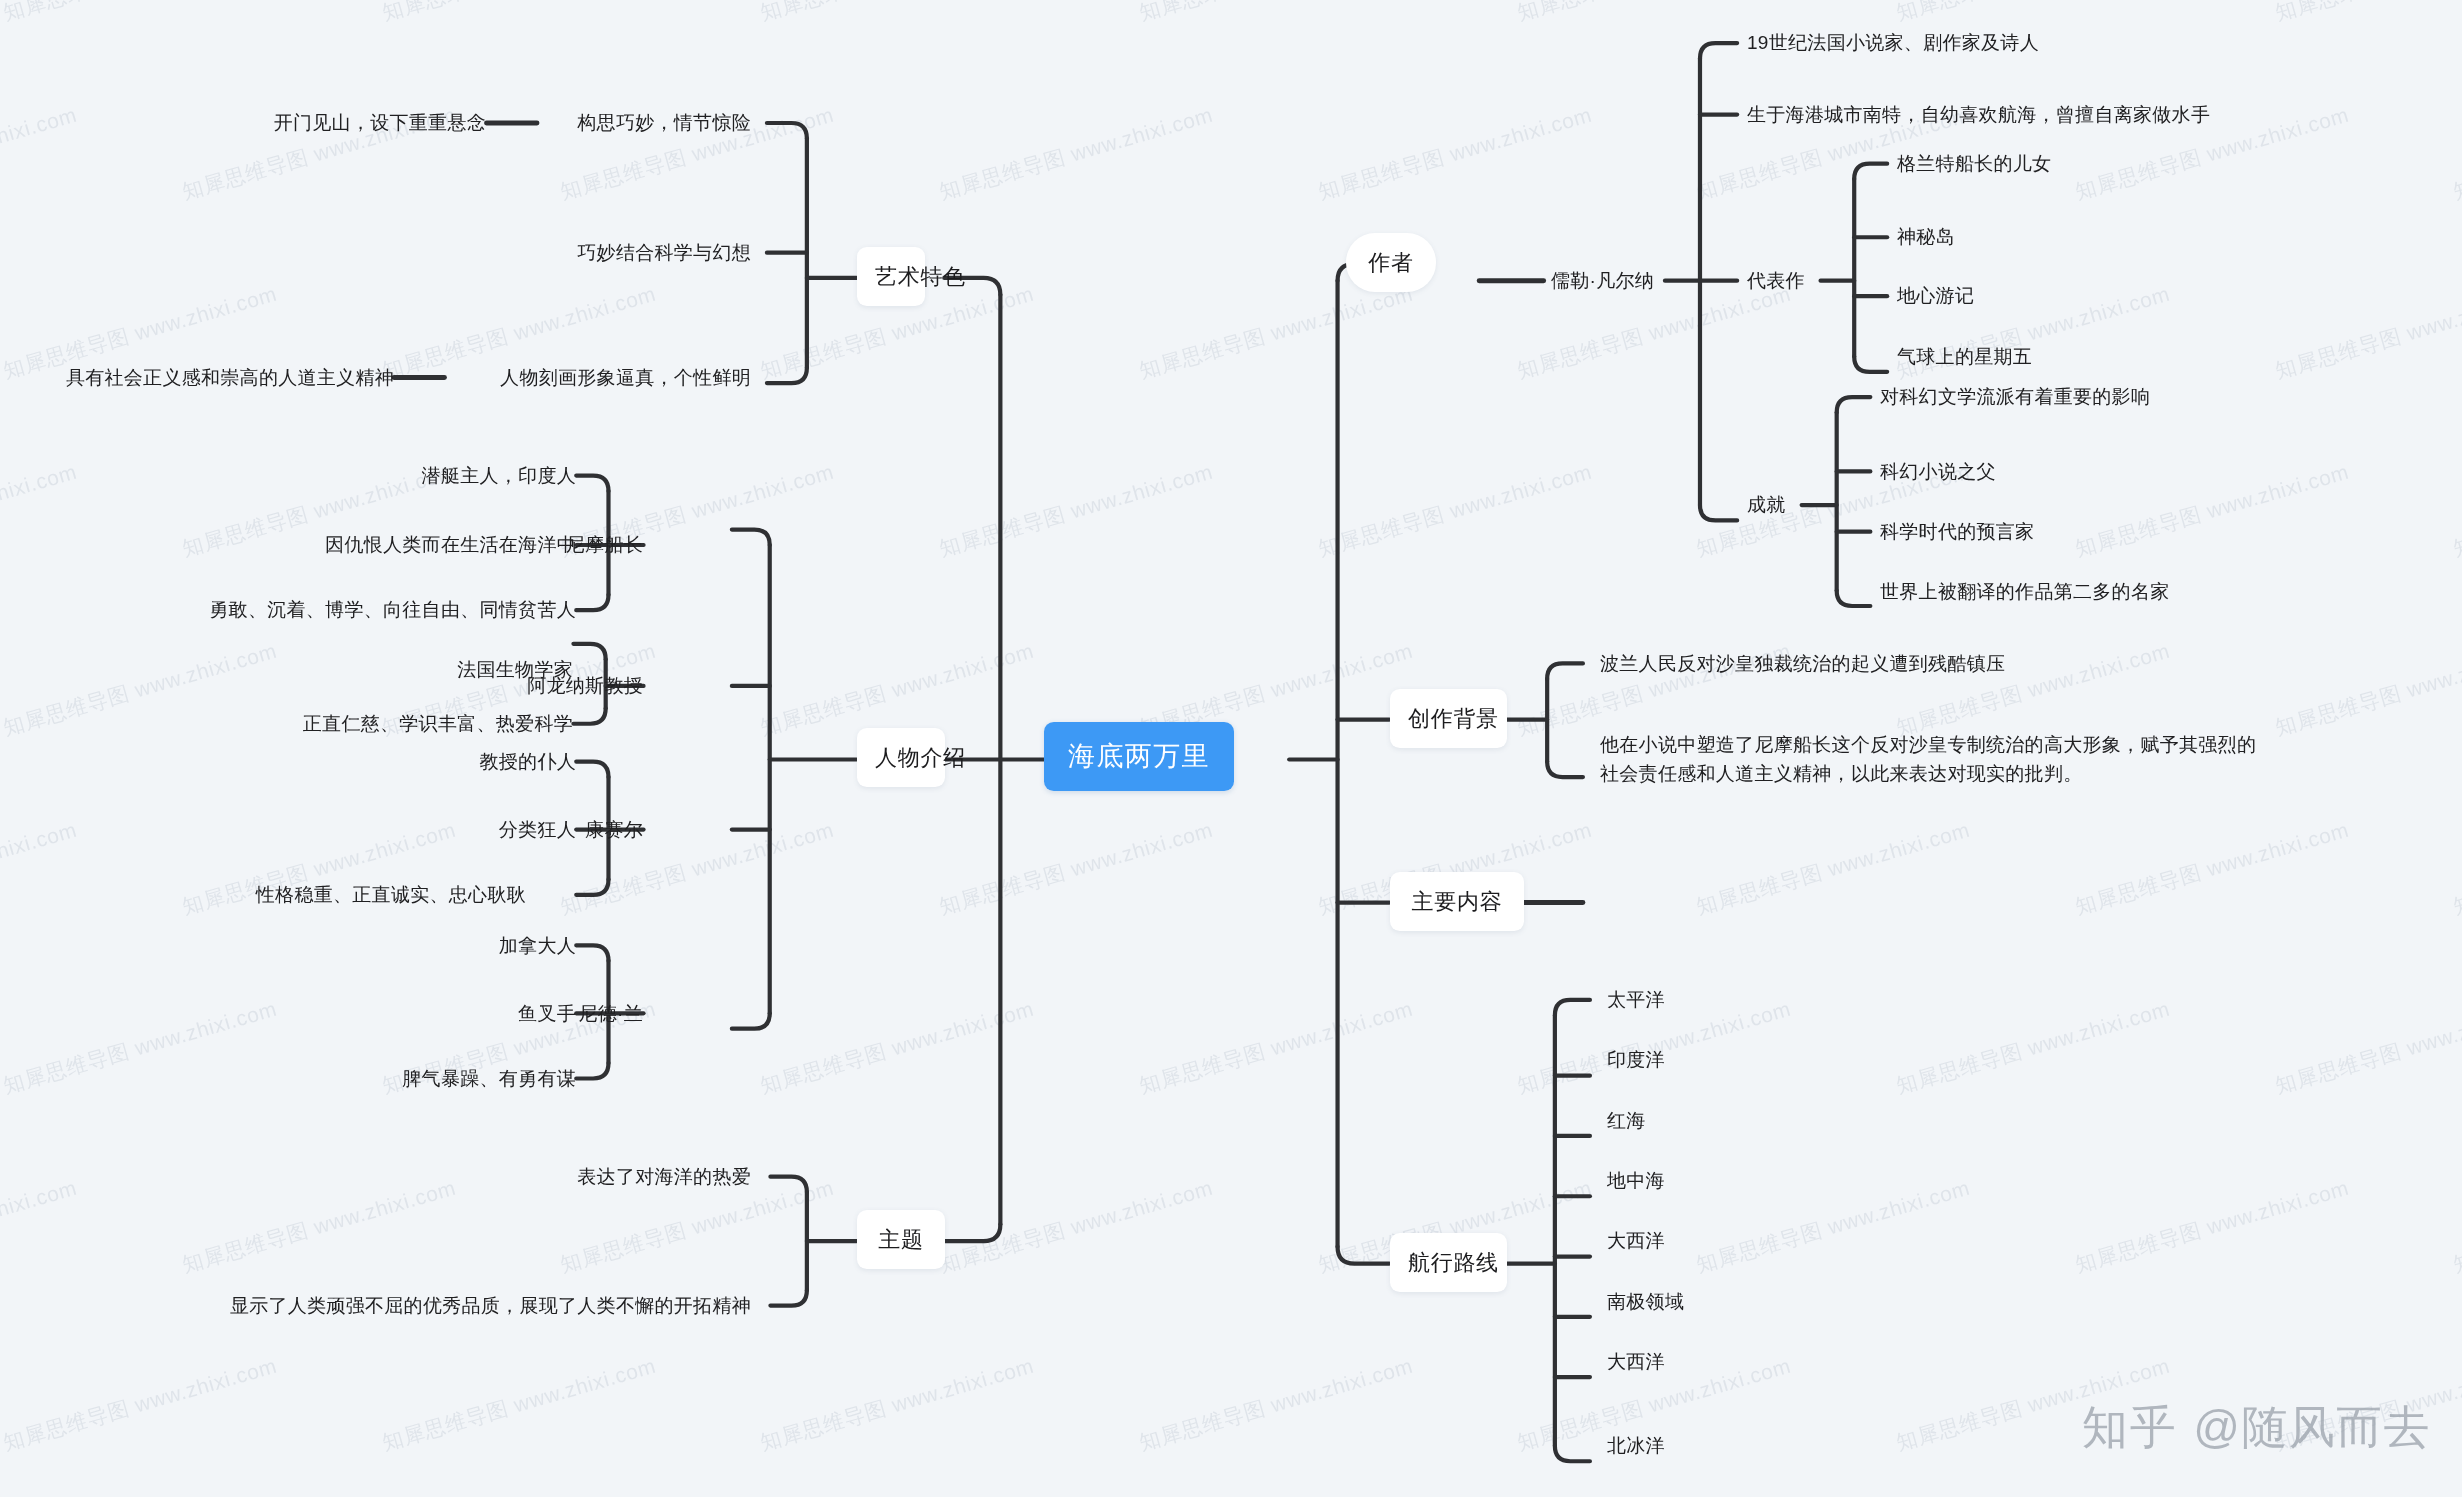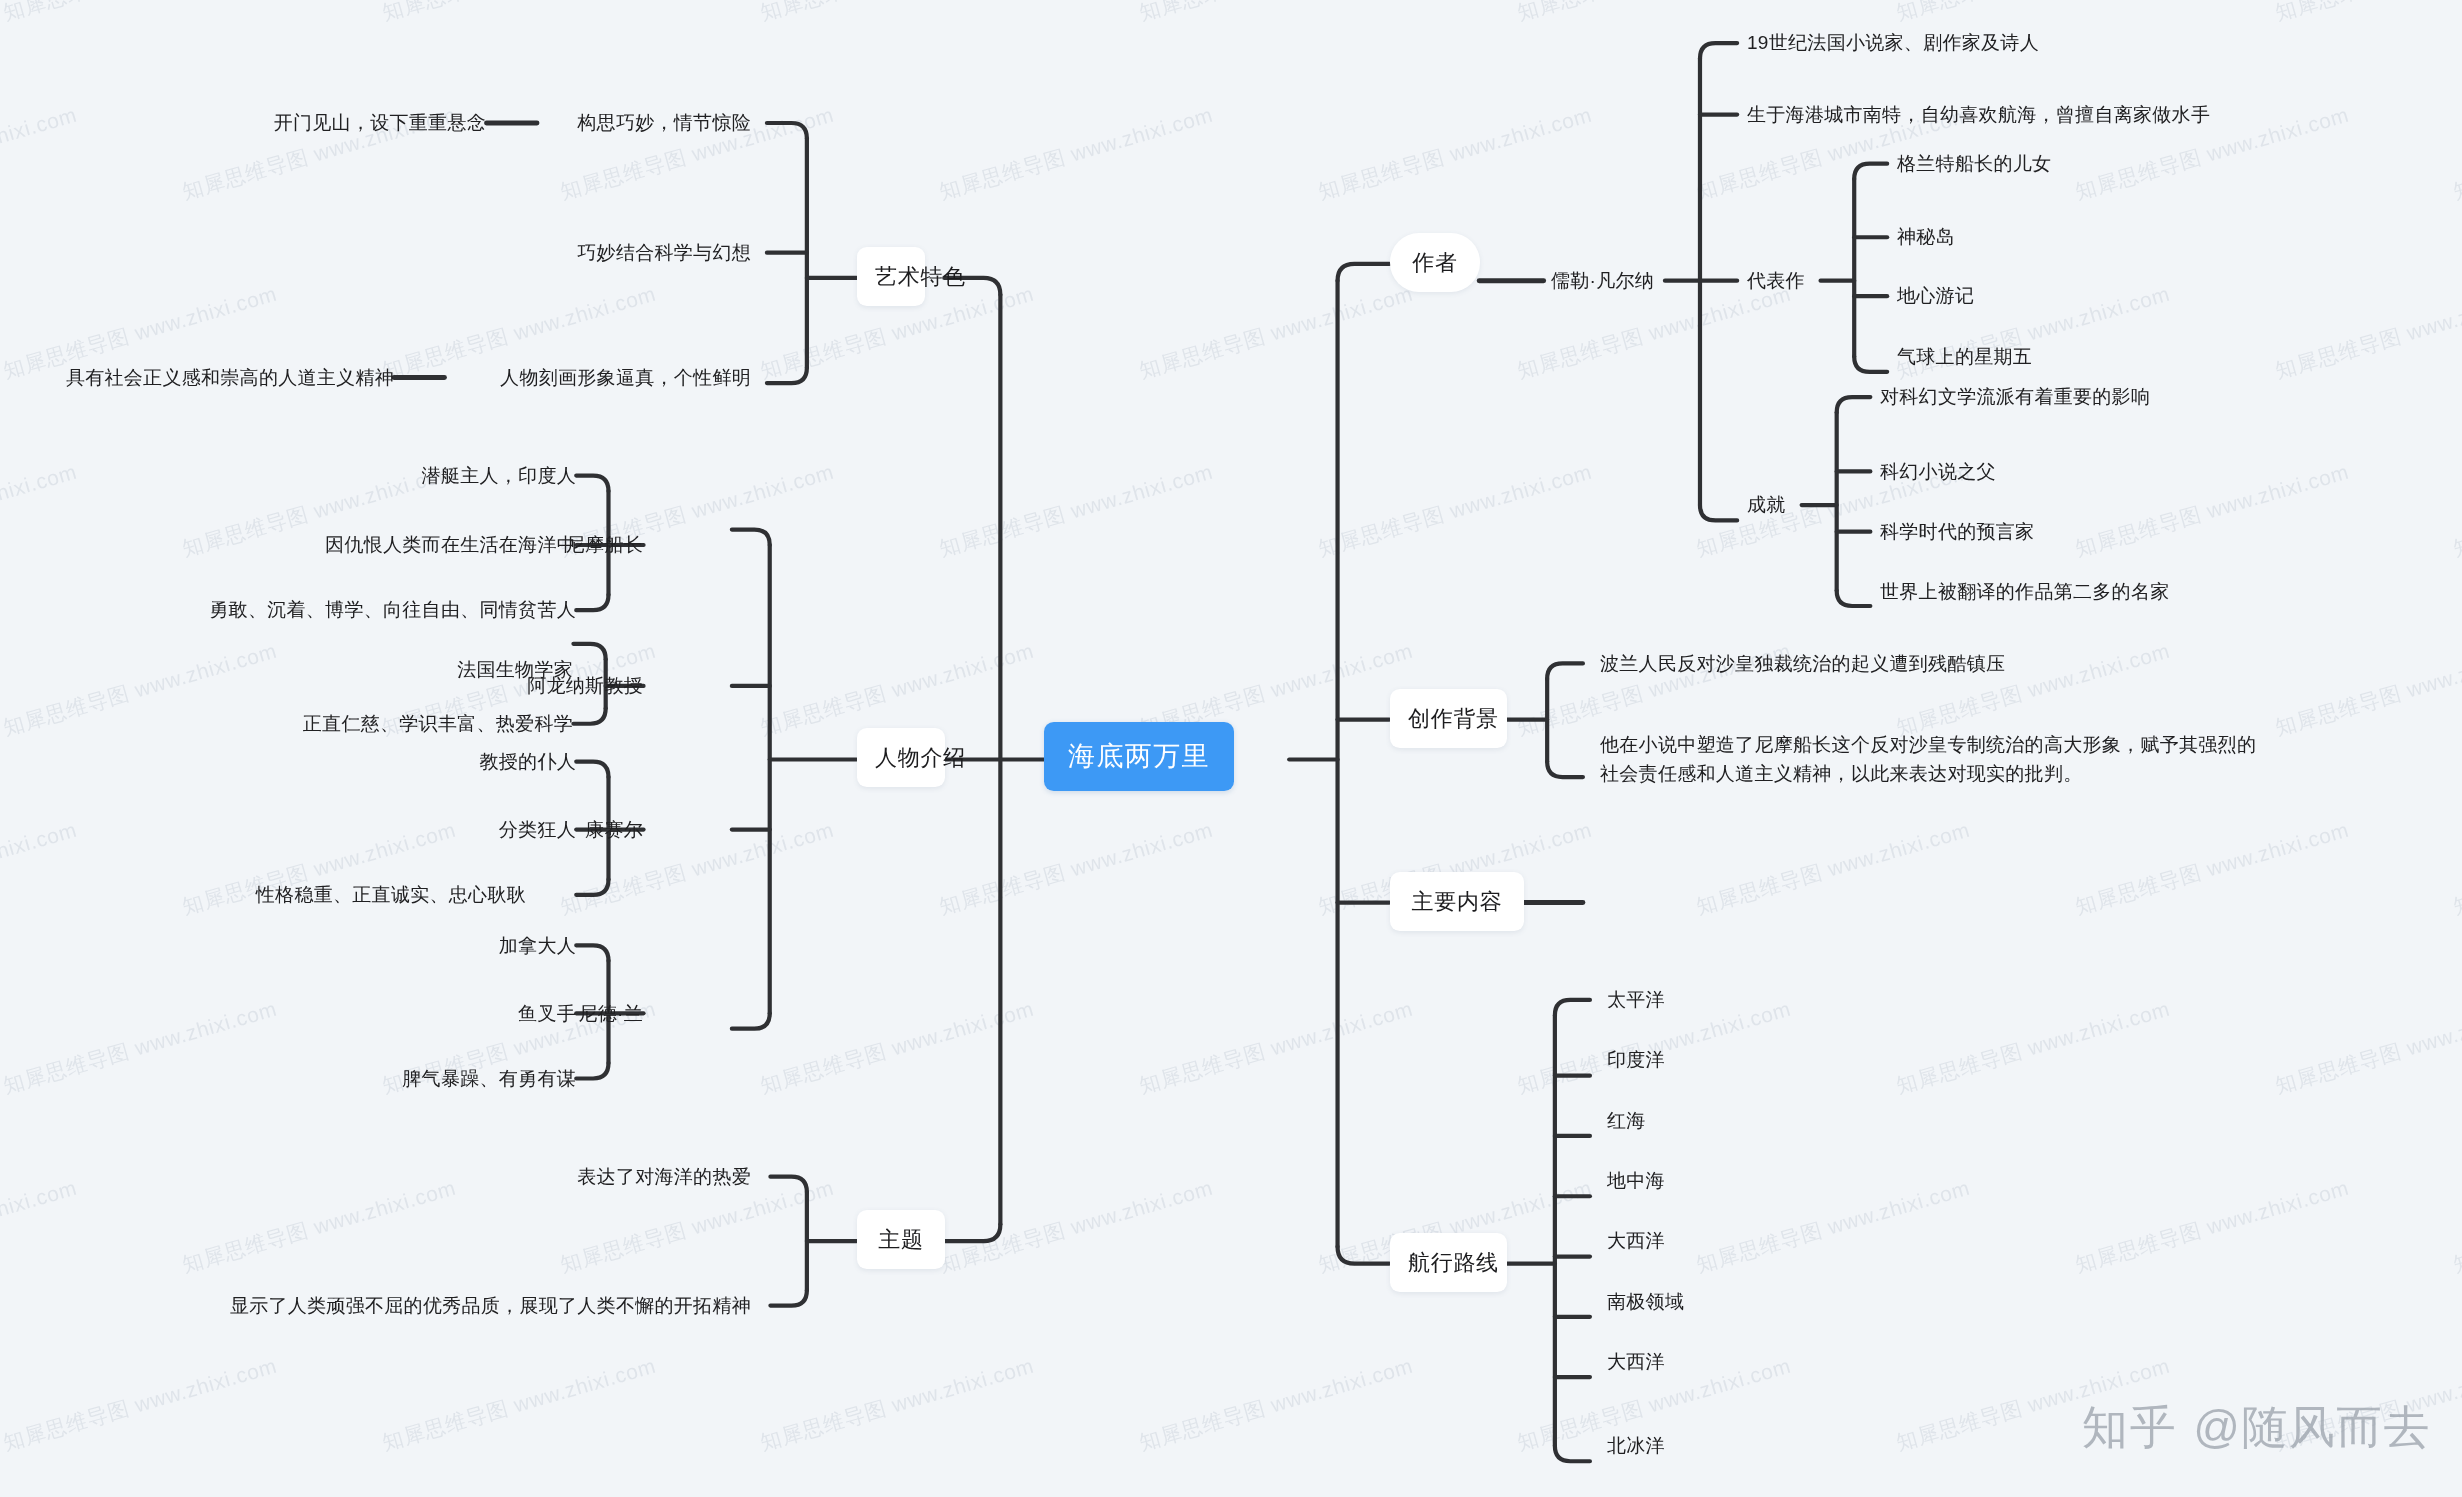--- a/index.html
+++ b/index.html
@@ -322,21 +322,21 @@
 
     <div class="node n-txt anchor-right" style="right:1819px; top:1001px;">尼德·兰</div>
     <div class="node n-txt anchor-right" style="right:1886px; top:933px;">加拿大人</div>
     <div class="node n-txt anchor-right" style="right:1886px; top:1001px;">鱼叉手</div>
     <div class="node n-txt anchor-right" style="right:1886px; top:1066px;">脾气暴躁、有勇有谋</div>
 
     <div class="node n-l1" style="left:857px; top:1210px; width:88px; box-sizing:border-box;">主题</div>
     <div class="node n-txt anchor-right" style="right:1711px; top:1164px;">表达了对海洋的热爱</div>
     <div class="node n-txt anchor-right" style="right:1711px; top:1293px;">显示了人类顽强不屈的优秀品质，展现了人类不懈的开拓精神</div>
 
-    <div class="node n-l1" style="left:1390px; top:233px; width:90px; box-sizing:border-box;border-radius:29px;">作者</div>
+    <div class="node n-l1" style="left:1346px; top:233px; width:90px; box-sizing:border-box;border-radius:29px;">作者</div>
 
     <div class="node n-txt" style="left:1551px; top:268px;">儒勒·凡尔纳</div>
 
     <div class="node n-txt" style="left:1747px; top:30px;">19世纪法国小说家、剧作家及诗人</div>
     <div class="node n-txt" style="left:1747px; top:102px;">生于海港城市南特，自幼喜欢航海，曾擅自离家做水手</div>
 
     <div class="node n-txt" style="left:1747px; top:268px;">代表作</div>
     <div class="node n-txt" style="left:1897px; top:151px;">格兰特船长的儿女</div>
     <div class="node n-txt" style="left:1897px; top:224px;">神秘岛</div>
     <div class="node n-txt" style="left:1897px; top:283px;">地心游记</div>

